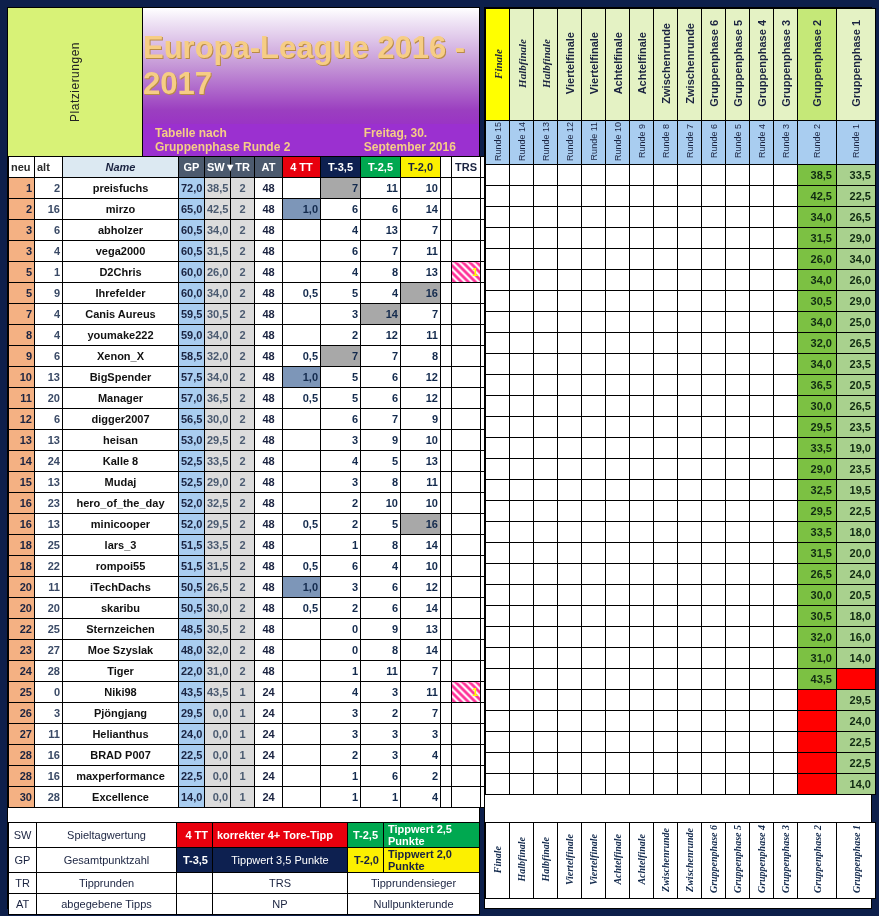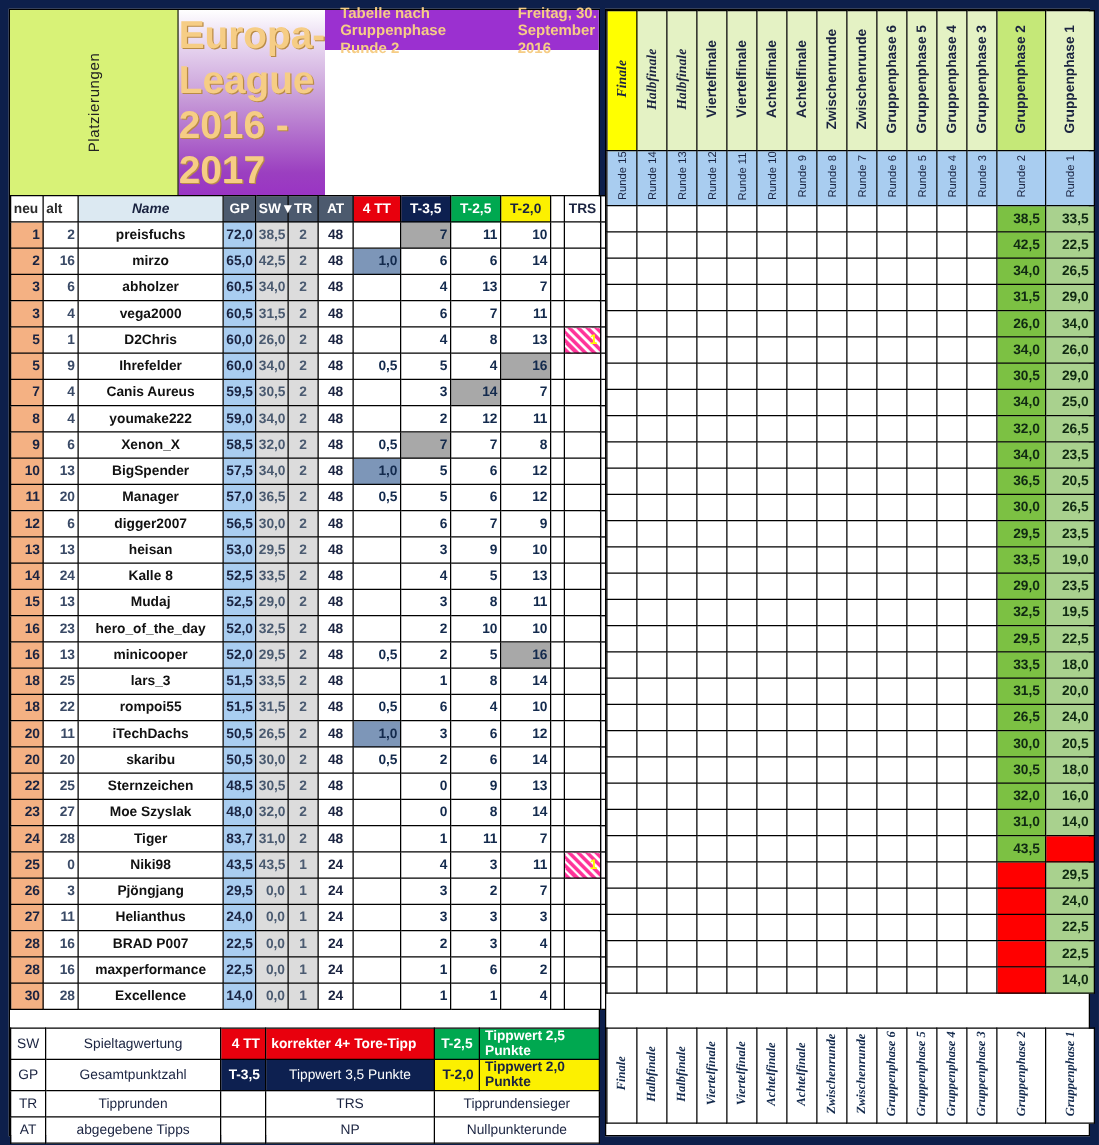--- a/index.html
+++ b/index.html
@@ -21,21 +21,21 @@
   
   #left { position:absolute; left:7px; top:7px; width:473px; height:902px;
           background:#fff; border:1px solid #000; }
 
   
   #titlewrap { position:absolute; left:0; top:0; width:471px; height:148px; display:flex; }
   #platz { width:135px; background:#d8f277; border-right:1px solid #000;
            display:flex; align-items:center; justify-content:center; }
   #platz span { writing-mode:vertical-rl; transform:rotate(180deg);
                 font-size:12px; color:#222; letter-spacing:0.5px; }
-  #titlecol { flex:1; display:flex; flex-direction:row; }
+  #titlecol { flex:1; display:flex; flex-direction:column; }
   #titlegrad { flex:1; background:linear-gradient(to bottom,#ffffff 0%,#efe4f5 12%,#c79bd8 48%,#9b3fc0 88%,#9a34c4 100%);
                display:flex; align-items:center; justify-content:center; }
   #titlegrad h1 { font-size:31px; color:#f6cd85; font-weight:bold;
                   text-shadow:1px 1px 0 #b98b46; letter-spacing:0px; }
   #subbar { height:32px; background:#9b30d0; display:flex; align-items:center;
             color:#f6cd85; font-weight:bold; font-size:12px; }
   #subbar .s1 { margin-left:12px; }
   #subbar .s2 { margin-left:56px; }
 
   
@@ -541,21 +541,21 @@
             <td class="c v-num">8</td>
             <td class="c v-num">14</td>
             <td class="c v-gap"></td>
             <td class="c v-trs"></td>
             <td class="c v-np"></td>
           </tr>
           <tr>
             <td class="c v-neu">24</td>
             <td class="c v-alt">28</td>
             <td class="c v-name">Tiger</td>
-            <td class="c v-gp">83,7</td>
+            <td class="c v-gp">22,0</td>
             <td class="c v-sw">31,0</td>
             <td class="c v-tr">2</td>
             <td class="c v-at">48</td>
             <td class="c v-num"></td>
             <td class="c v-num">1</td>
             <td class="c v-num">11</td>
             <td class="c v-num">7</td>
             <td class="c v-gap"></td>
             <td class="c v-trs"></td>
             <td class="c v-np"></td>

